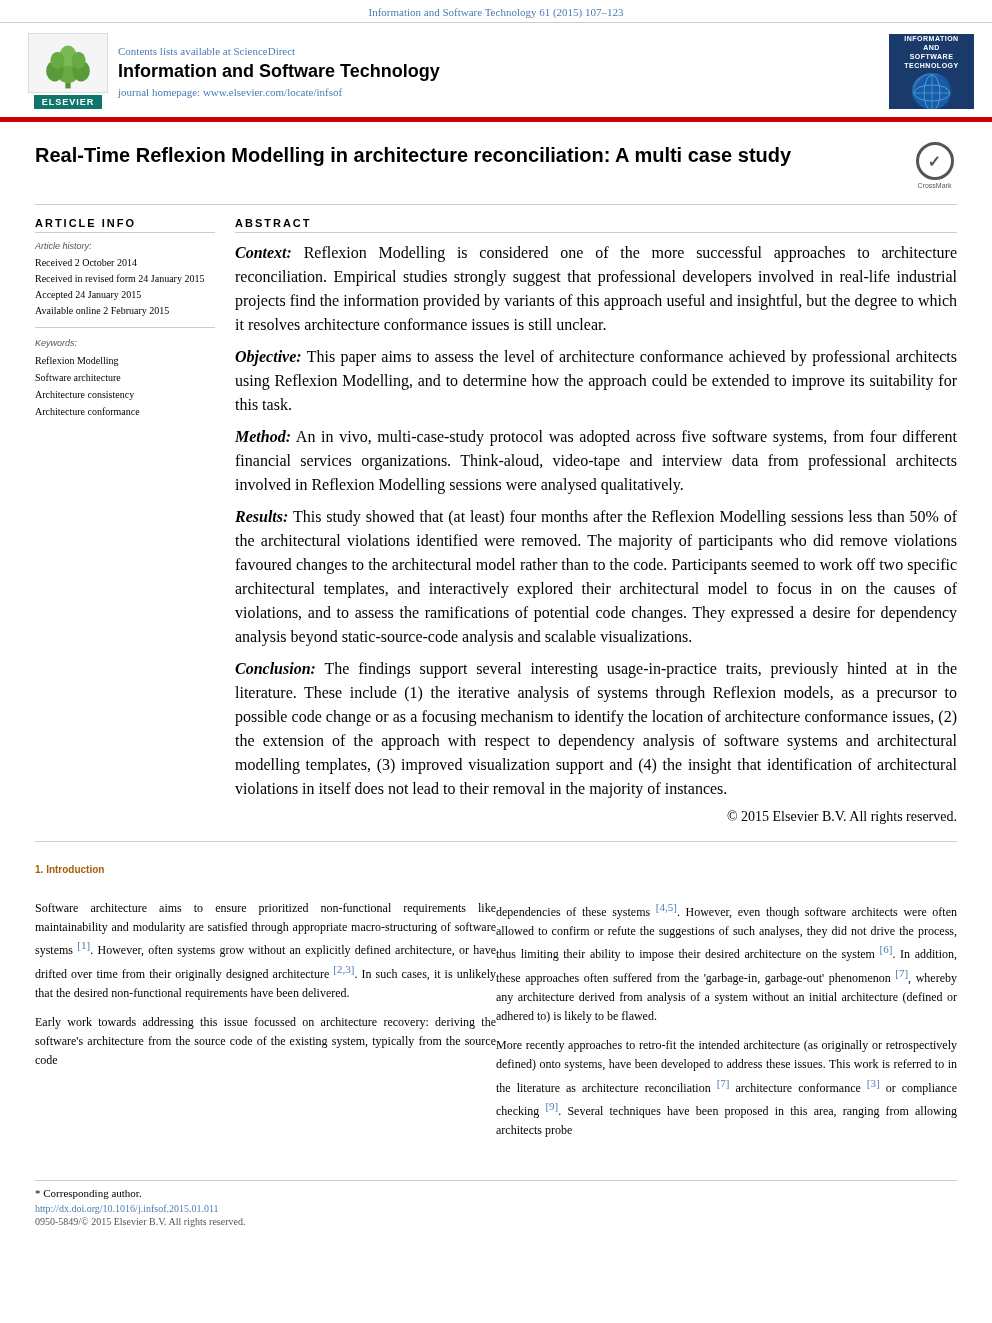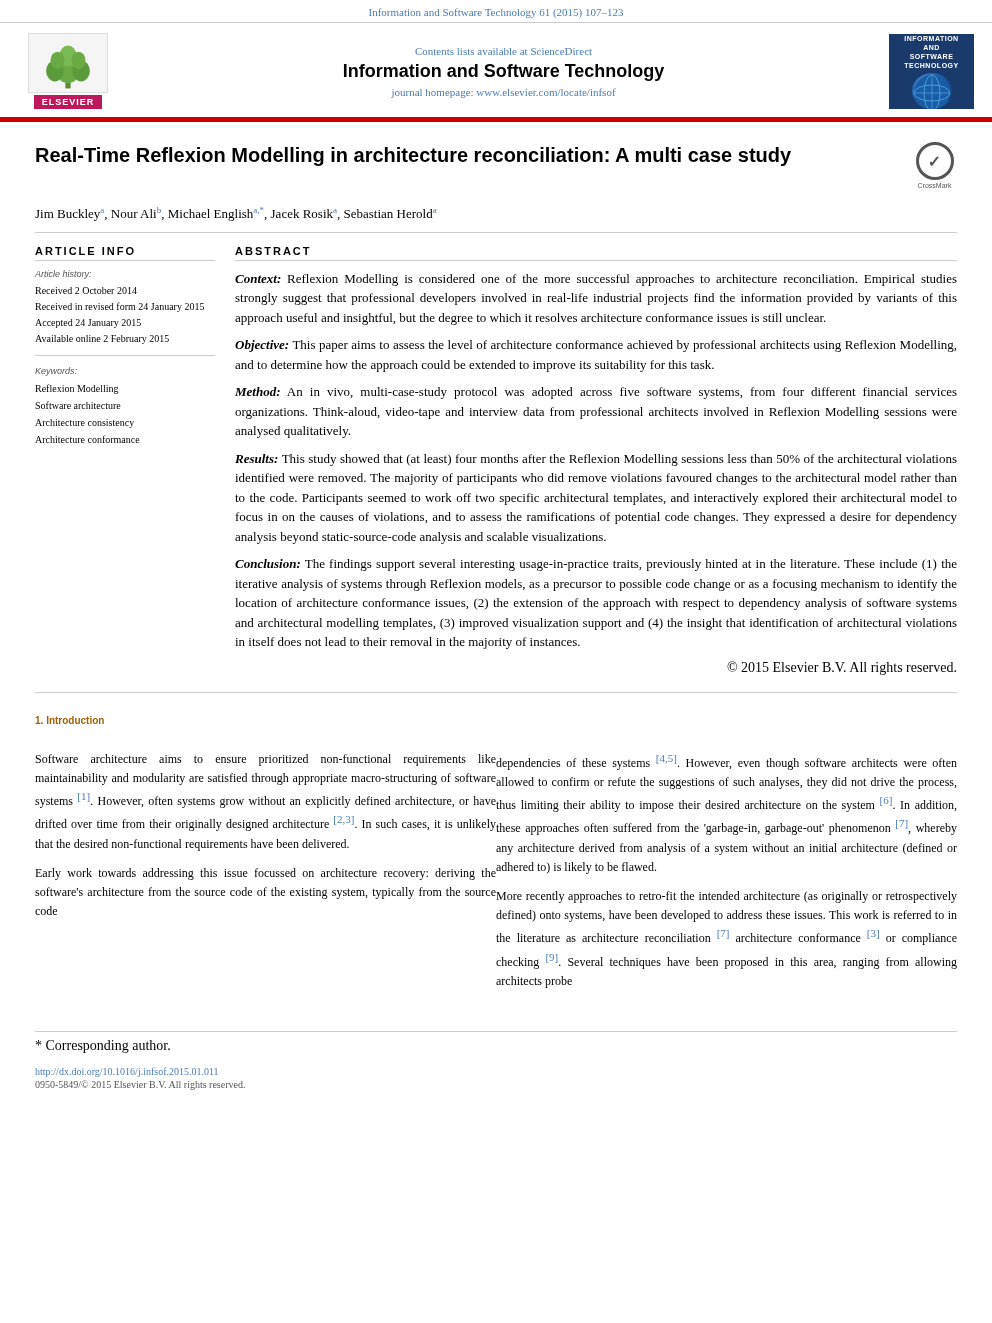--- a/index.html
+++ b/index.html
@@ -45,32 +45,31 @@
       align-items: center;
       justify-content: flex-end;
       overflow: hidden;
       position: relative;
     }
     .elsevier-tree {
       width: 70px;
       height: 50px;
     }
     .elsevier-wordmark {
-      background: #be185d;
+      background: #0f766e;
       color: #fff;
       font-size: 9px;
       font-weight: bold;
       letter-spacing: 1px;
       padding: 2px 8px;
       margin-top: 2px;
       font-family: Arial, sans-serif;
     }
     .journal-title-center {
       flex: 1;
-      text-align: center;
     }
     .sciencedirect-link {
       font-size: 11px;
       color: #4a7cb5;
       margin-bottom: 4px;
     }
     .journal-main-title {
       font-size: 18px;
       font-weight: bold;
       color: #000;
@@ -242,21 +241,21 @@
       margin-bottom: 4px;
     }
     .keyword-item {
       font-size: 10px;
       color: #000;
       line-height: 1.7;
     }
 
     
     .abstract-para {
-      font-size: 13px;
+      font-size: 16px;
       line-height: 1.5;
       color: #000;
       margin-bottom: 8px;
       text-align: justify;
     }
     .abstract-para-label {
       font-weight: bold;
       font-style: italic;
     }
     .copyright-line {
@@ -304,23 +303,23 @@
     }
 
     
     .page-footer {
       margin-top: 30px;
       border-top: 1px solid #ccc;
       padding-top: 6px;
       font-size: 10px;
     }
     .footnote-item {
-      font-size: 14px;
-      color: #000;
-      margin-bottom: 12px;
+      font-size: 11px;
+      color: #000;
+      margin-bottom: 4px;
     }
     .footer-doi {
       color: #4a7cb5;
       font-size: 10px;
       margin-bottom: 2px;
     }
     .footer-issn {
       font-size: 10px;
       color: #555;
     }
@@ -390,27 +389,20 @@
 <div class="main-content">
 
   <div class="article-title-section">
     <div class="article-title">Real-Time Reflexion Modelling in architecture reconciliation: A multi case study</div>
     <div class="crossmark-logo">
       <div class="crossmark-circle">✓</div>
       <div class="crossmark-label">CrossMark</div>
     </div>
   </div>
 
-  <div class="authors-line">
-    <span>Jim Buckley<sup class="superscript">a</sup></span>,
-    <span>Nour Ali<sup class="superscript">b</sup></span>,
-    <span>Michael English<sup class="superscript">a,*</sup></span>,
-    <span>Jacek Rosik<sup class="superscript">a</sup></span>,
-    <span>Sebastian Herold<sup class="superscript">a</sup></span>
-  </div>
 
 
   <hr class="hr-thin">
 
   <div class="two-col">
 
     <div class="col-left">
       <div class="section-heading">ARTICLE INFO</div>
       <div class="article-history-label">Article history:</div>
       <div class="article-history-item">Received 2 October 2014</div>

